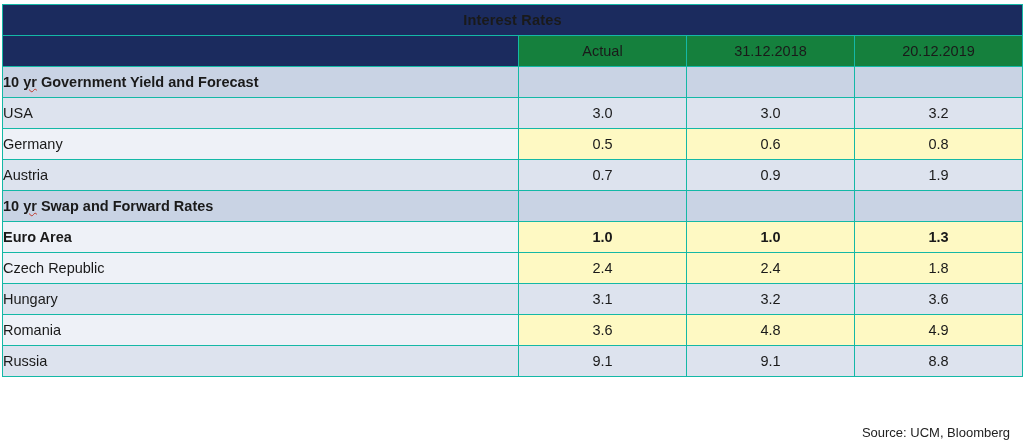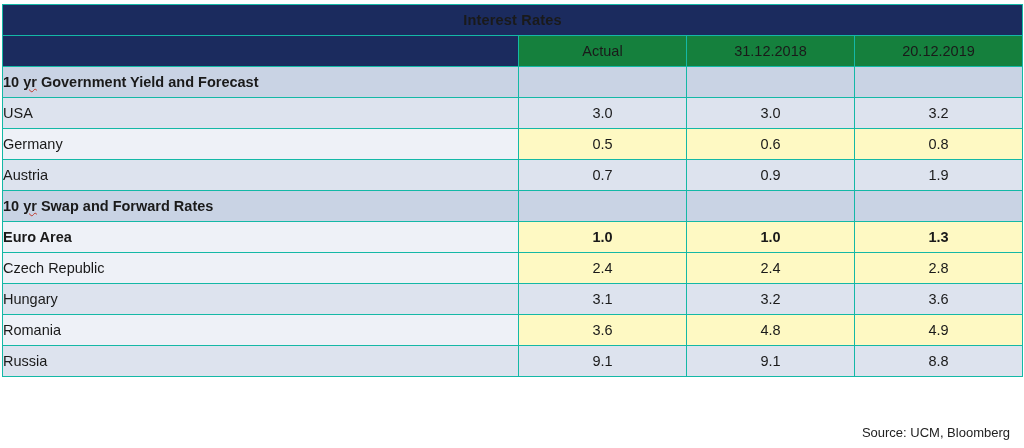--- a/index.html
+++ b/index.html
@@ -156,21 +156,21 @@
       <tr class="bold-row">
         <td class="label alt">Euro Area</td>
         <td class="val alt">1.0</td>
         <td class="val alt">1.0</td>
         <td class="val alt">1.3</td>
       </tr>
       <tr>
         <td class="label alt">Czech Republic</td>
         <td class="val alt">2.4</td>
         <td class="val alt">2.4</td>
-        <td class="val alt">2.8</td>
+        <td class="val alt">1.8</td>
       </tr>
       <tr>
         <td class="label">Hungary</td>
         <td class="val">3.1</td>
         <td class="val">3.2</td>
         <td class="val">3.6</td>
       </tr>
       <tr>
         <td class="label alt">Romania</td>
         <td class="val alt">3.6</td>

